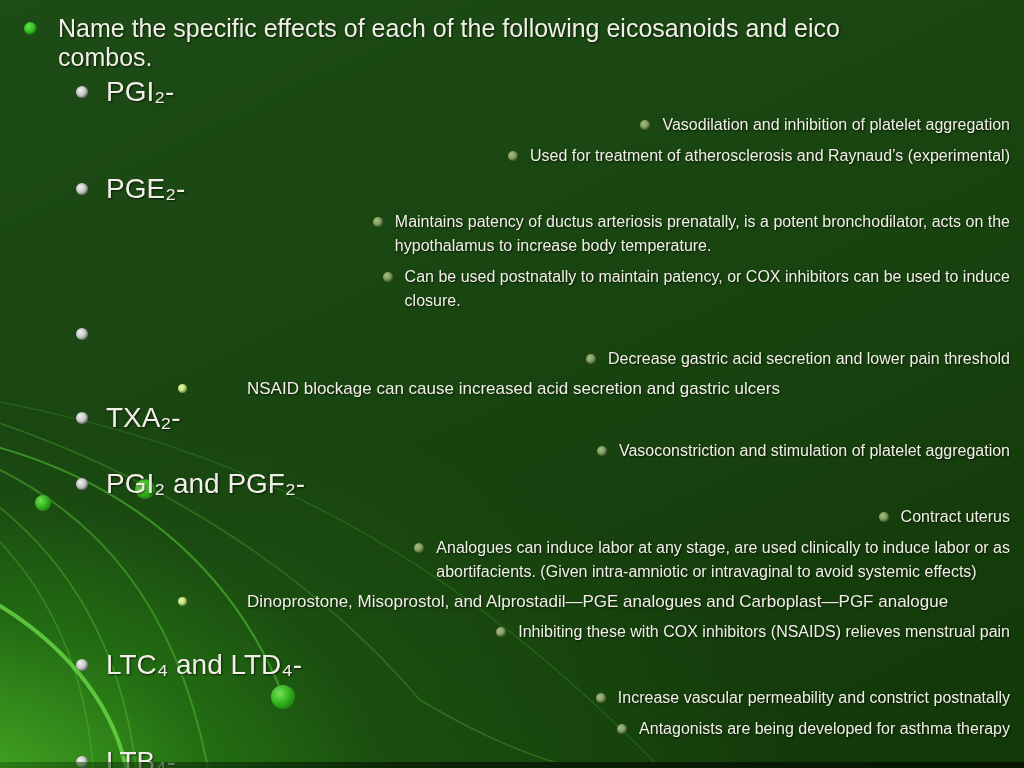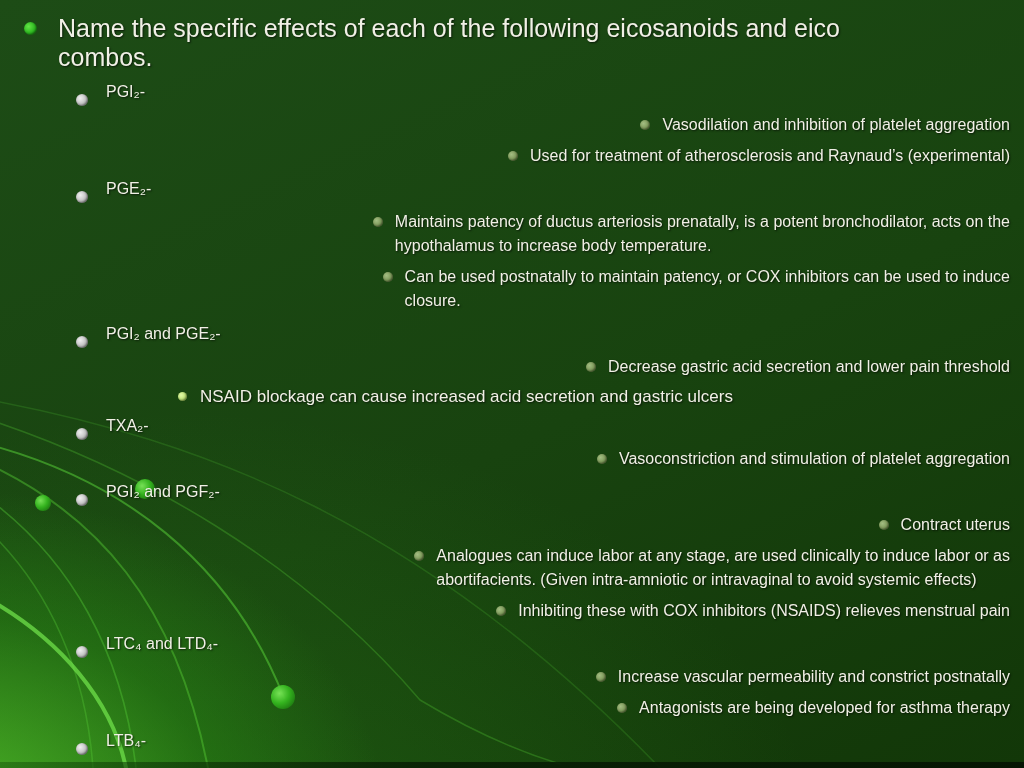--- a/index.html
+++ b/index.html
@@ -13,26 +13,26 @@
       radial-gradient(ellipse 1000px 760px at 18% 118%, rgba(46,140,26,.38), rgba(0,0,0,0) 65%),
       linear-gradient(155deg,#1d4c16 0%,#18430f 55%,#123708 100%);
   }
   .swirls{position:absolute;inset:0;pointer-events:none;}
   .content{position:absolute;inset:0;padding:12px 14px 0 10px;box-sizing:border-box;border-radius:18px;}
   .item{display:flex;align-items:flex-start;color:#f1f0e6;text-shadow:1px 1px 2px rgba(0,0,0,.65);}
   .text{white-space:pre-line;}
   .bullet{flex:0 0 auto;border-radius:50%;box-shadow:inset -1px -1px 2px rgba(0,0,0,.45);}
   .l1{padding-left:14px;font-size:25px;line-height:29px;margin:2px 0 6px;}
   .l1 .bullet{width:13px;height:13px;margin:8px 21px 0 0;background:radial-gradient(circle at 35% 35%,#63e546,#28b21c 60%,#157d0e);}
-  .l2{padding-left:66px;font-size:16px;line-height:28px;margin:4px 0 2px;align-items:flex-end;}
+  .l2{padding-left:66px;font-size:28px;line-height:28px;margin:4px 0 2px;}
   .l2 .bullet{width:12px;height:12px;margin:8px 18px 0 0;background:radial-gradient(circle at 35% 35%,#efefef,#bcbcbc 60%,#8e8e8e);}
   .l3{padding-left:118px;font-size:16px;line-height:24px;margin:7px 0;justify-content:flex-end;}
   .l3 .bullet{width:10px;height:10px;margin:7px 12px 0 0;background:radial-gradient(circle at 35% 35%,#a3bd82,#74904f 70%,#5c7а3d);}
   .l3 .bullet{background:radial-gradient(circle at 35% 35%,#a3bd82,#74904f 70%,#5c7a3d);}
-  .l4{padding-left:168px;font-size:17px;line-height:22px;margin:1px 0;}
+  .l4{padding-left:168px;font-size:17px;line-height:22px;margin:1px 0;gap:47px;}
   .l4 .bullet{width:9px;height:9px;margin:6px 13px 0 0;background:radial-gradient(circle at 35% 35%,#e2f8a8,#b4dd6a 70%,#8fbf45);}
   .bottom-bar{
     position:absolute;left:0;bottom:0;width:100%;height:6px;
     background:linear-gradient(90deg,rgba(20,80,10,.45) 0%,rgba(8,30,5,.88) 42%,rgba(5,20,3,.95) 100%);
   }
 </style>
 </head>
 <body>
 
 <div class="slide">
@@ -88,21 +88,20 @@
         <span class="text">Maintains patency of ductus arteriosis prenatally, is a potent bronchodilator, acts on the
 hypothalamus to increase body temperature.</span>
       </div>
       <div class="item l3">
         <span class="bullet b3"></span>
         <span class="text">Can be used postnatally to maintain patency, or COX inhibitors can be used to induce
 closure.</span>
       </div>
       <div class="item l2">
         <span class="bullet b2"></span>
-        <span class="text">PGI₂ and PGE₂-</span>
       </div>
       <div class="item l3">
         <span class="bullet b3"></span>
         <span class="text">Decrease gastric acid secretion and lower pain threshold</span>
       </div>
       <div class="item l4">
         <span class="bullet b4"></span>
         <span class="text">NSAID blockage can cause increased acid secretion and gastric ulcers</span>
       </div>
       <div class="item l2">
@@ -119,20 +118,24 @@
       </div>
       <div class="item l3">
         <span class="bullet b3"></span>
         <span class="text">Contract uterus</span>
       </div>
       <div class="item l3">
         <span class="bullet b3"></span>
         <span class="text">Analogues can induce labor at any stage, are used clinically to induce labor or as
 abortifacients. (Given intra-amniotic or intravaginal to avoid systemic effects)</span>
       </div>
+      <div class="item l4">
+        <span class="bullet b4"></span>
+        <span class="text">Dinoprostone, Misoprostol, and Alprostadil—PGE analogues and Carboplast—PGF analogue</span>
+      </div>
       <div class="item l3">
         <span class="bullet b3"></span>
         <span class="text">Inhibiting these with COX inhibitors (NSAIDS) relieves menstrual pain</span>
       </div>
       <div class="item l2">
         <span class="bullet b2"></span>
         <span class="text">LTC₄ and LTD₄-</span>
       </div>
       <div class="item l3">
         <span class="bullet b3"></span>

